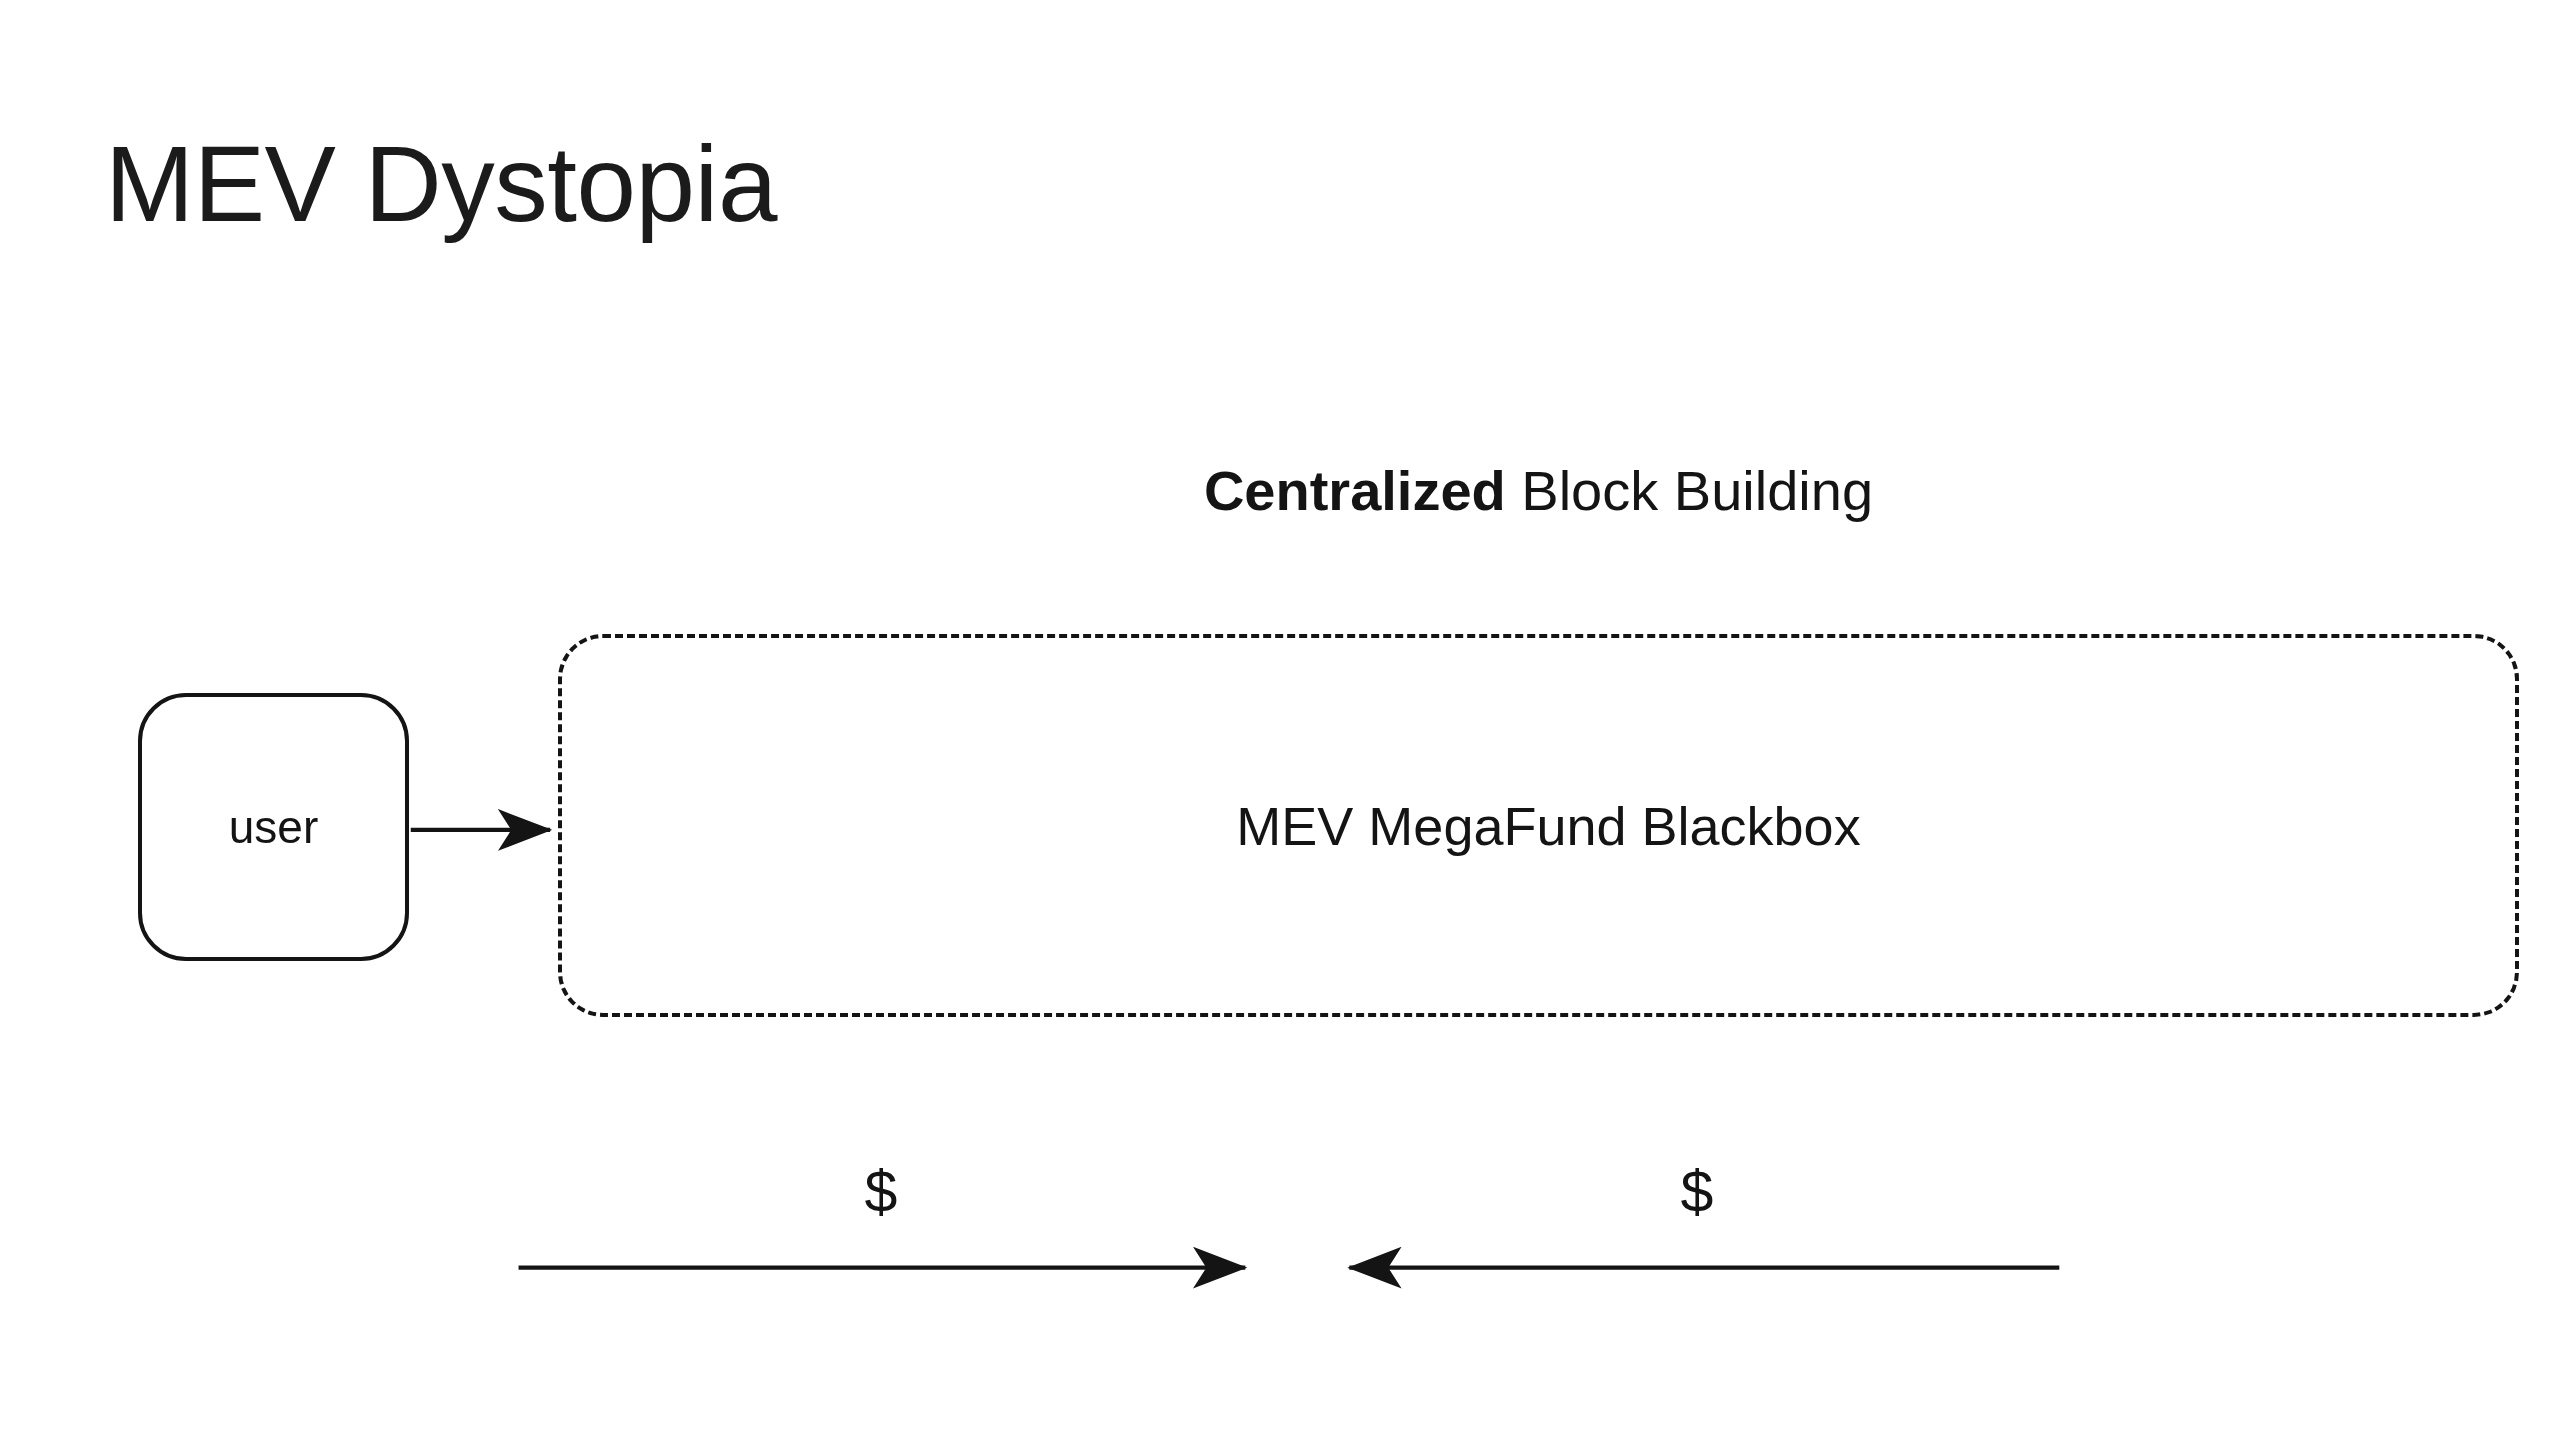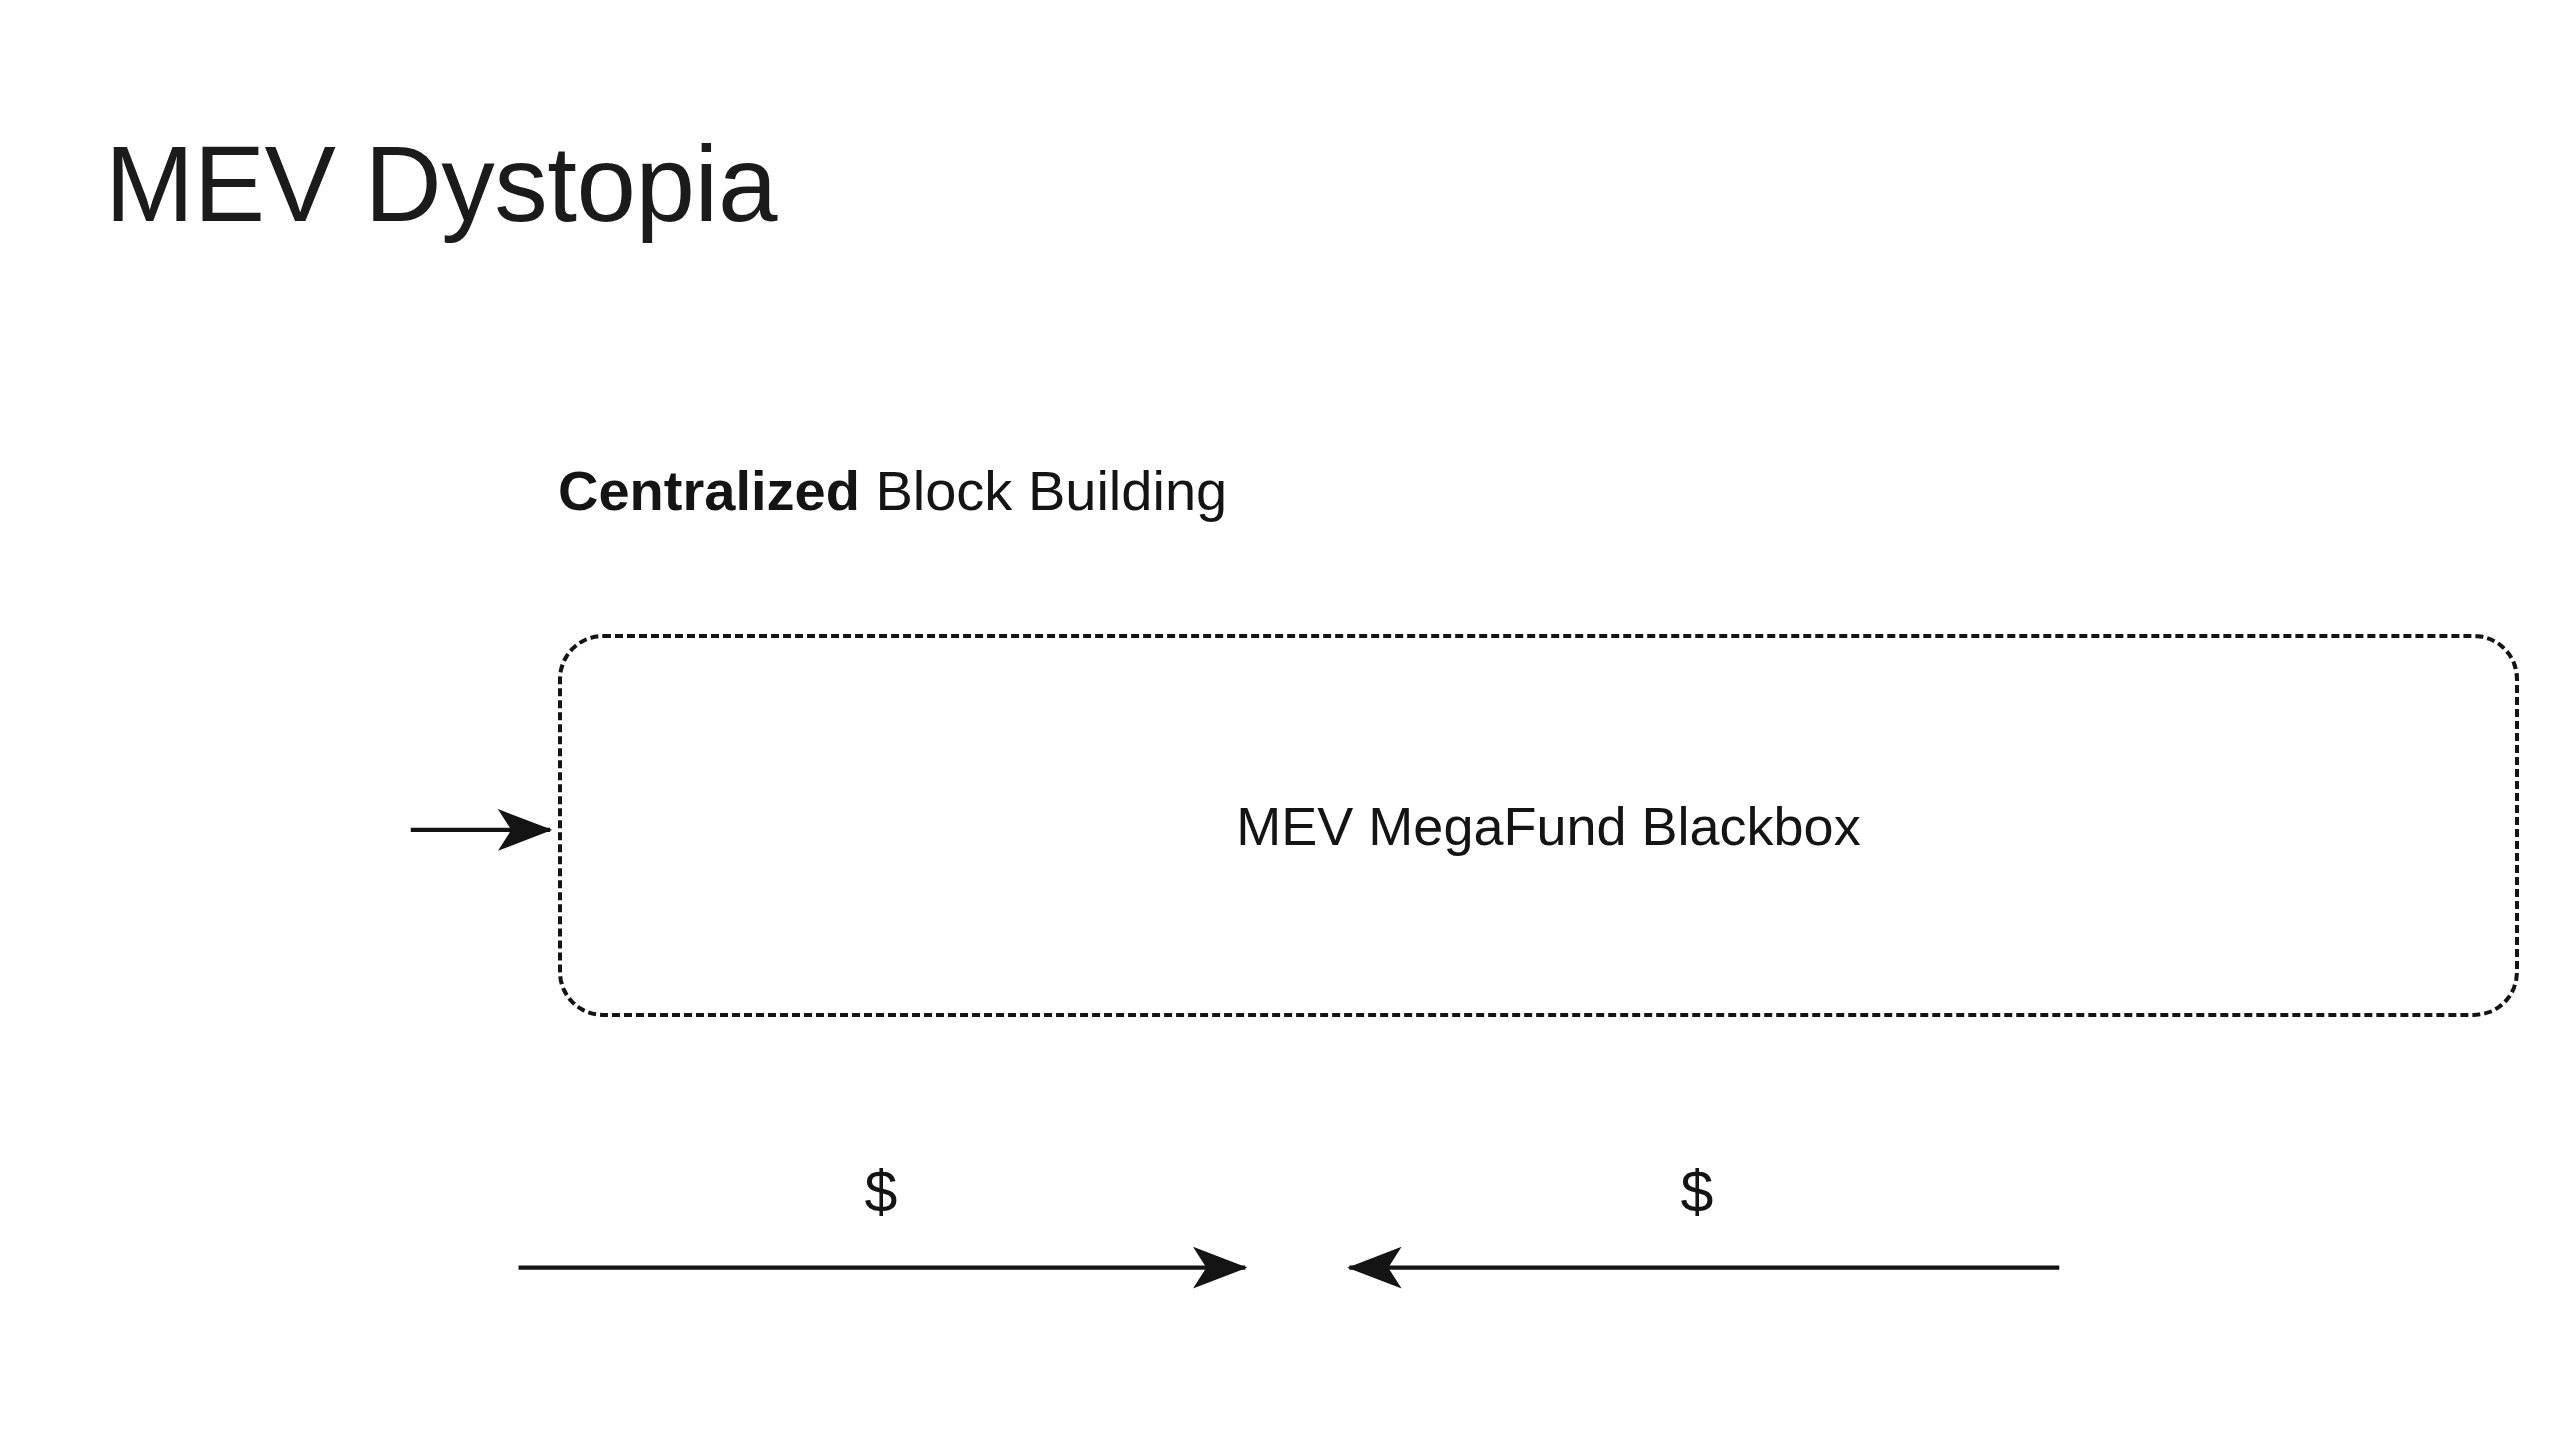--- a/index.html
+++ b/index.html
@@ -35,20 +35,21 @@
     white-space: nowrap;
     line-height: 1.15;
   }
 
   
   .diagram-caption {
     position: absolute;
     left: 558px;
     top: 457px;
     width: 1961px;
+    text-align: center;
     font-size: 56px;
     line-height: 1.2;
     color: #141414;
     white-space: nowrap;
   }
   .diagram-caption .strong {
     font-weight: 700;
   }
 
   
@@ -129,20 +130,23 @@
   <div class="slide-title">MEV Dystopia</div>
 
   <div class="diagram-caption">
     <span class="strong">Centralized</span><span> Block Building</span>
   </div>
 
   <div class="blackbox">
     <div class="blackbox-label">MEV MegaFund Blackbox</div>
   </div>
 
+  <div class="user-node">
+    <div class="user-node-label">user</div>
+  </div>
 
   <svg class="edges" viewBox="0 0 2772 1558" width="2576" height="1448">
     <defs>
       <marker id="arrowRight" markerWidth="13" markerHeight="10" refX="12.5" refY="5" orient="auto" markerUnits="strokeWidth">
         <path d="M0,0 L13,5 L0,10 L3.2,5 Z" fill="#141414"></path>
       </marker>
       <marker id="arrowLeftHead" markerWidth="13" markerHeight="10" refX="12.5" refY="5" orient="auto" markerUnits="strokeWidth">
         <path d="M0,0 L13,5 L0,10 L3.2,5 Z" fill="#141414"></path>
       </marker>
     </defs>

